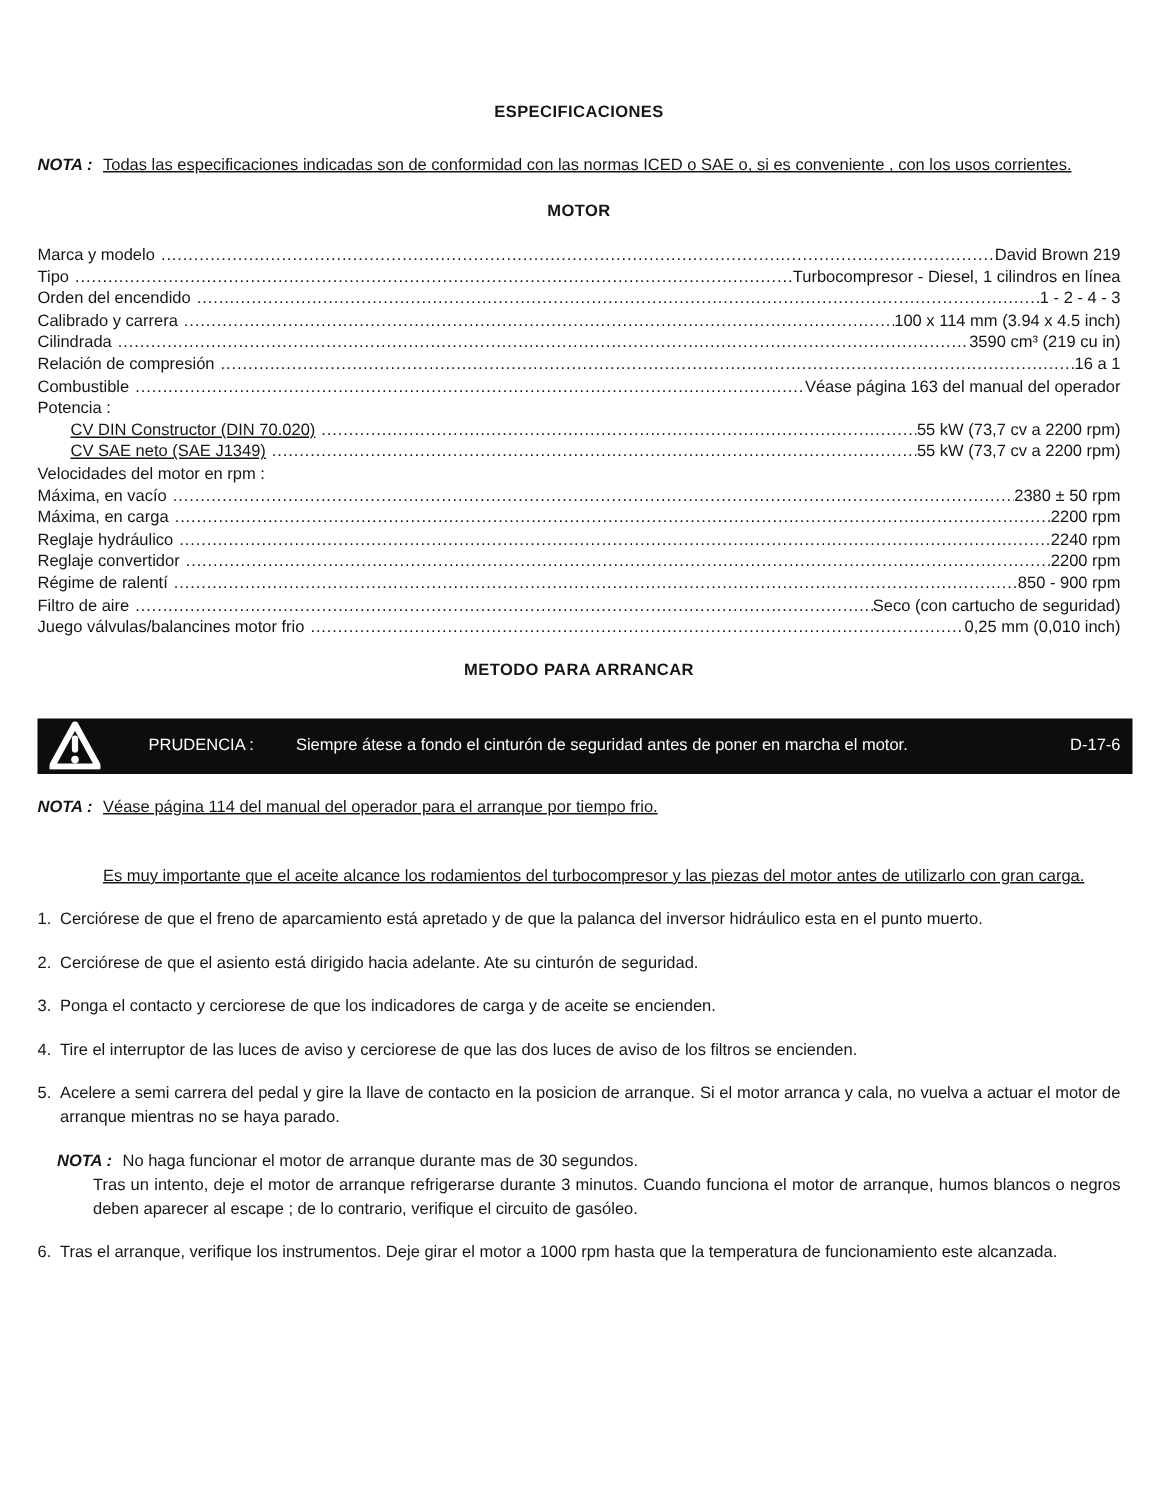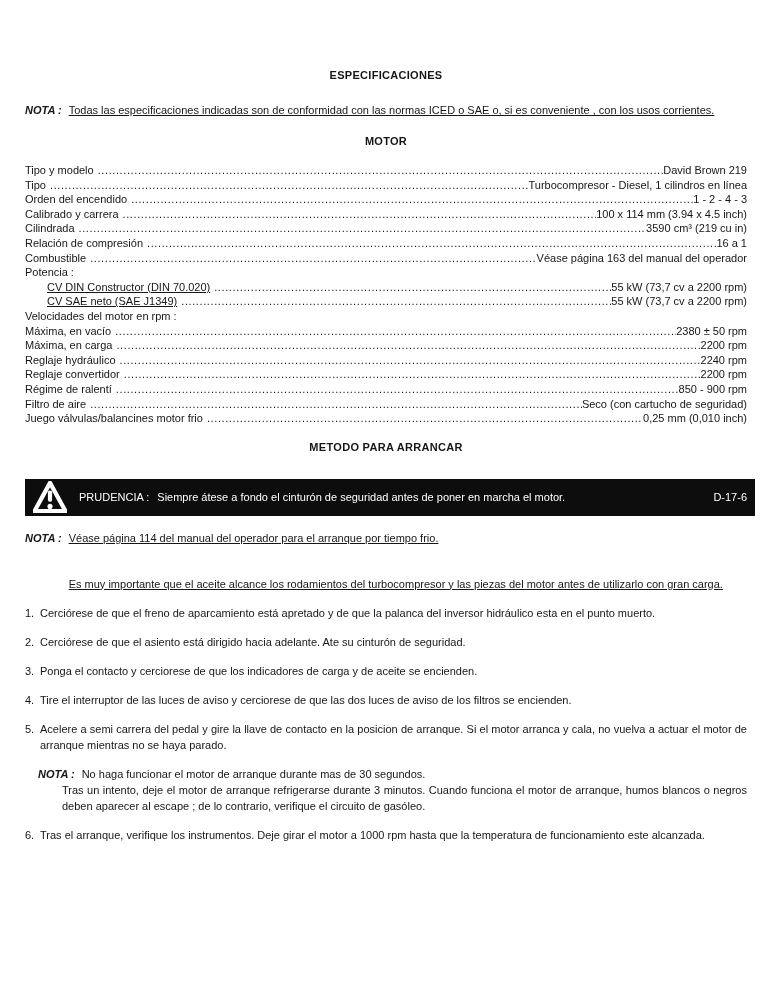--- a/index.html
+++ b/index.html
@@ -39,20 +39,21 @@
   .spec-value { white-space: nowrap; flex: 0 0 auto; }
 
   .h-metodo { margin-top: 15px; }
 
   
   .warning-bar {
     margin-top: 26px; margin-right: -8px;
     background: #0d0d0d; color: #ffffff;
     height: 37px; display: flex; align-items: center;
     font-size: 11px;
+    gap: 20px;
   }
   .warning-icon { flex: 0 0 auto; margin: 0 12px 0 8px; display: flex; align-items: center; }
   .warning-label { white-space: nowrap; margin-right: 8px; }
   .warning-text { white-space: nowrap; overflow: hidden; }
   .warning-code { margin-left: auto; padding-right: 8px; white-space: nowrap; }
 
   .after-bar-note { margin-top: 14px; }
 
   
   .steps { margin-top: 11px; font-size: 11px; line-height: 16px; }
@@ -75,21 +76,21 @@
 
   <div class="note">
     <span class="note-label">NOTA :</span>
     <div class="note-text">Todas las especificaciones indicadas son de conformidad con las normas ICED o SAE o, si es conveniente , con los usos corrientes.</div>
   </div>
 
   <h2 class="center-heading h-motor">MOTOR</h2>
 
   <div class="spec-list">
     <div class="spec-row">
-      <span class="spec-label">Tipo y modelo</span>
+      <span class="spec-label">Marca y modelo</span>
       <span class="dots"></span>
       <span class="spec-value">David Brown 219</span>
     </div>
     <div class="spec-row">
       <span class="spec-label">Tipo</span>
       <span class="dots"></span>
       <span class="spec-value">Turbocompresor - Diesel, 1 cilindros en línea</span>
     </div>
     <div class="spec-row">
       <span class="spec-label">Orden del encendido</span>

